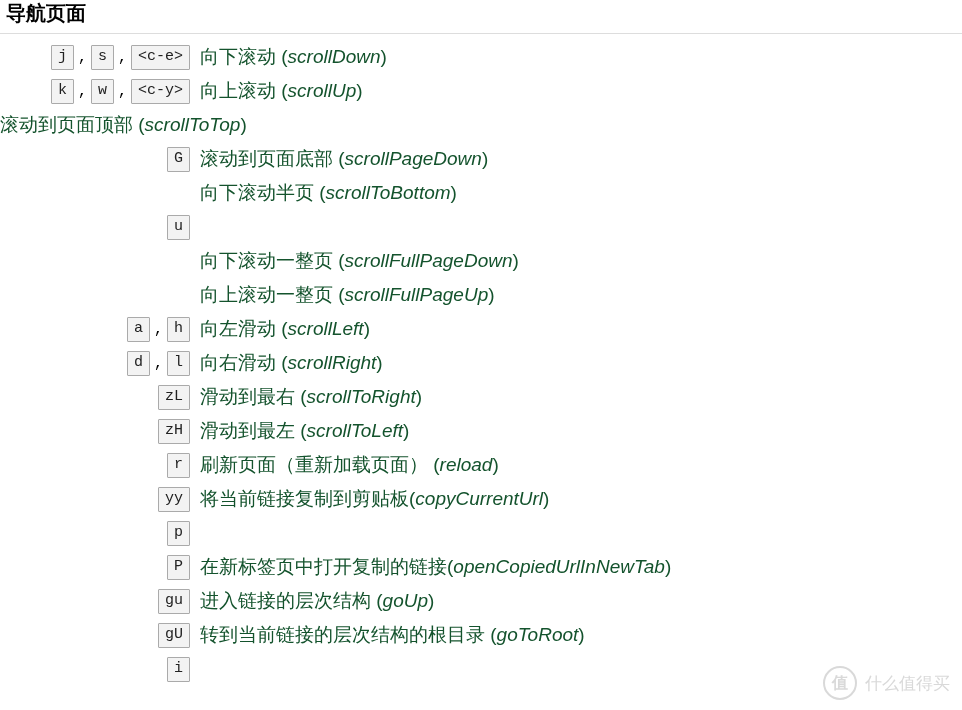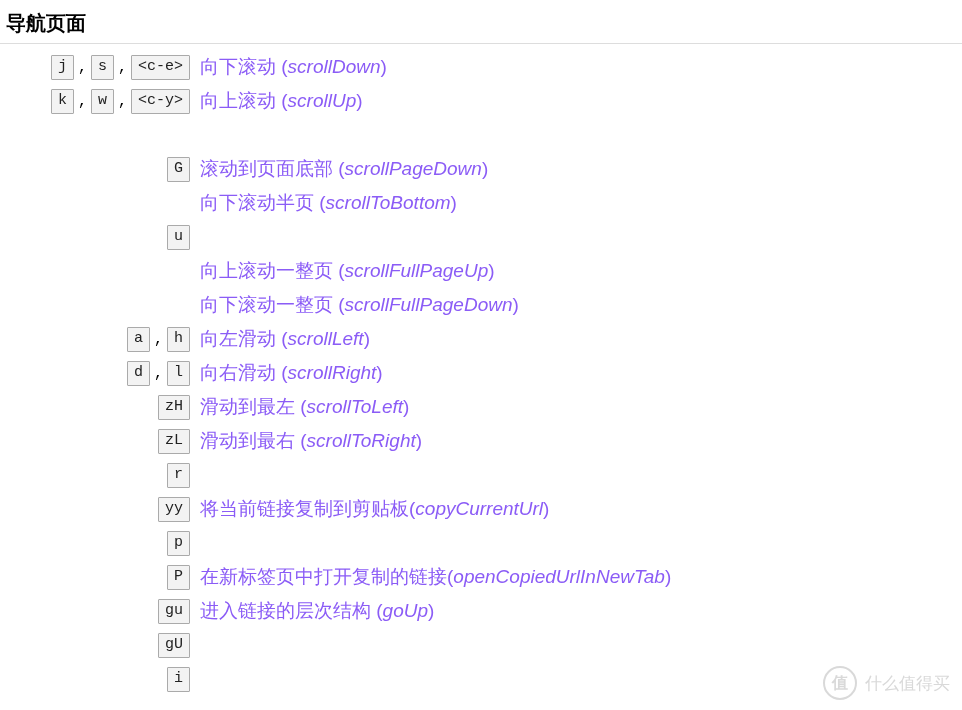--- a/index.html
+++ b/index.html
@@ -10,21 +10,21 @@
     height: 710px;
     font-family: Arial, "Microsoft YaHei", sans-serif;
     background: #fff;
     color: #000;
     position: relative;
     overflow: hidden;
   }
   .heading {
     font-size: 20px;
     font-weight: bold;
-    padding: 10px 6px 6px 6px;
+    padding: 0 6px 6px 6px;
     border-bottom: 1px solid #ddd;
   }
   .rows {
     padding-top: 6px;
   }
   .row {
     display: flex;
     align-items: center;
     height: 34px;
   }
@@ -48,21 +48,21 @@
     line-height: 20px;
     color: #222;
   }
   .comma {
     font-family: "Courier New", monospace;
     font-size: 15px;
     padding: 0 2px;
   }
   .desc {
     font-size: 19px;
-    color: #8b5cf6;
+    color: #14532d;
   }
   .desc .cmd {
     font-style: italic;
   }
   .watermark {
     position: absolute;
     right: 12px;
     bottom: 10px;
     color: #d9d9d9;
     font-size: 17px;
@@ -103,76 +103,78 @@
       <div class="keys">
         <span class="key">k</span>
         <span class="comma">,</span>
         <span class="key">w</span>
         <span class="comma">,</span>
         <span class="key">&lt;c-y&gt;</span>
       </div>
       <div class="desc"><span>向上滚动</span><span> (</span><span class="cmd">scrollUp</span><span>)</span></div>
     </div>
     <div class="row">
+      <div class="desc"><span>滚动到页面顶部</span><span> (</span><span class="cmd">scrollToTop</span><span>)</span></div>
     </div>
     <div class="row">
       <div class="keys">
         <span class="key">G</span>
       </div>
       <div class="desc"><span>滚动到页面底部</span><span> (</span><span class="cmd">scrollPageDown</span><span>)</span></div>
     </div>
     <div class="row">
       <div class="keys"></div>
       <div class="desc"><span>向下滚动半页</span><span> (</span><span class="cmd">scrollToBottom</span><span>)</span></div>
     </div>
     <div class="row">
       <div class="keys">
         <span class="key">u</span>
       </div>
     </div>
     <div class="row">
       <div class="keys"></div>
+      <div class="desc"><span>向下滚动一整页</span><span> (</span><span class="cmd">scrollFullPageDown</span><span>)</span></div>
+    </div>
+    <div class="row">
+      <div class="keys"></div>
       <div class="desc"><span>向上滚动一整页</span><span> (</span><span class="cmd">scrollFullPageUp</span><span>)</span></div>
     </div>
     <div class="row">
-      <div class="keys"></div>
-      <div class="desc"><span>向下滚动一整页</span><span> (</span><span class="cmd">scrollFullPageDown</span><span>)</span></div>
-    </div>
-    <div class="row">
       <div class="keys">
         <span class="key">a</span>
         <span class="comma">,</span>
         <span class="key">h</span>
       </div>
       <div class="desc"><span>向左滑动</span><span> (</span><span class="cmd">scrollLeft</span><span>)</span></div>
     </div>
     <div class="row">
       <div class="keys">
         <span class="key">d</span>
         <span class="comma">,</span>
         <span class="key">l</span>
       </div>
       <div class="desc"><span>向右滑动</span><span> (</span><span class="cmd">scrollRight</span><span>)</span></div>
     </div>
     <div class="row">
       <div class="keys">
+        <span class="key">zL</span>
+      </div>
+      <div class="desc"><span>滑动到最右</span><span> (</span><span class="cmd">scrollToRight</span><span>)</span></div>
+    </div>
+    <div class="row">
+      <div class="keys">
         <span class="key">zH</span>
       </div>
       <div class="desc"><span>滑动到最左</span><span> (</span><span class="cmd">scrollToLeft</span><span>)</span></div>
     </div>
     <div class="row">
       <div class="keys">
-        <span class="key">zL</span>
-      </div>
-      <div class="desc"><span>滑动到最右</span><span> (</span><span class="cmd">scrollToRight</span><span>)</span></div>
-    </div>
-    <div class="row">
-      <div class="keys">
         <span class="key">r</span>
       </div>
+      <div class="desc"><span>刷新页面（重新加载页面）</span><span> (</span><span class="cmd">reload</span><span>)</span></div>
     </div>
     <div class="row">
       <div class="keys">
         <span class="key">yy</span>
       </div>
       <div class="desc"><span>将当前链接复制到剪贴板</span><span>(</span><span class="cmd">copyCurrentUrl</span><span>)</span></div>
     </div>
     <div class="row">
       <div class="keys">
         <span class="key">p</span>
@@ -187,20 +189,21 @@
     <div class="row">
       <div class="keys">
         <span class="key">gu</span>
       </div>
       <div class="desc"><span>进入链接的层次结构</span><span> (</span><span class="cmd">goUp</span><span>)</span></div>
     </div>
     <div class="row">
       <div class="keys">
         <span class="key">gU</span>
       </div>
+      <div class="desc"><span>转到当前链接的层次结构的根目录</span><span> (</span><span class="cmd">goToRoot</span><span>)</span></div>
     </div>
     <div class="row">
       <div class="keys">
         <span class="key">i</span>
       </div>
     </div>
   </div>
 
 <div class="watermark">
   <span class="wm-circle">值</span>

